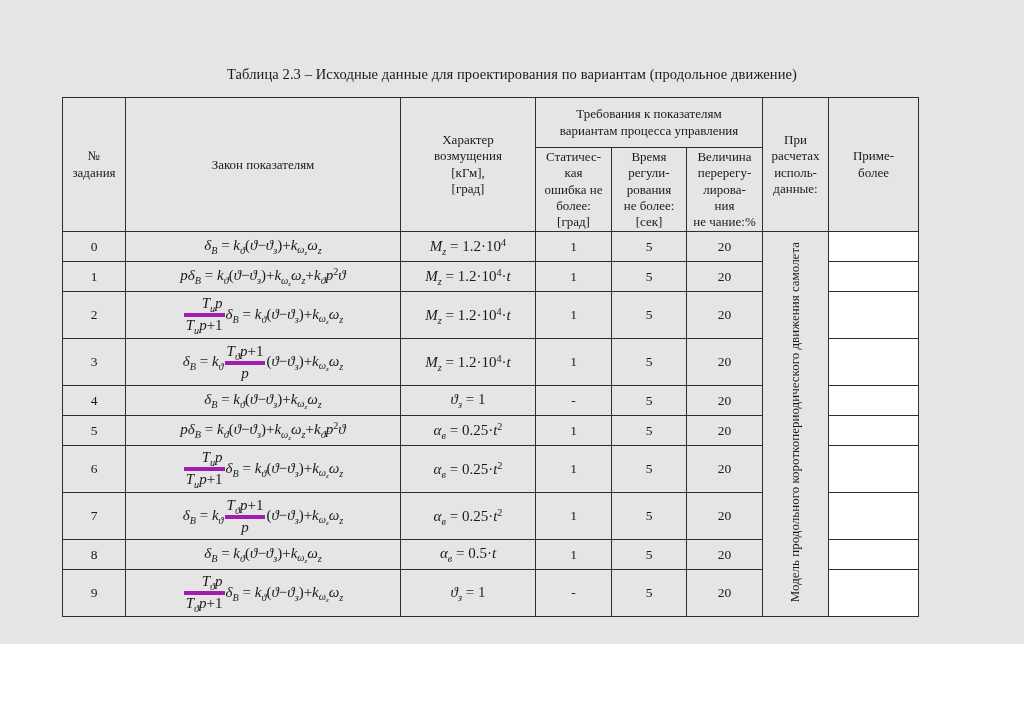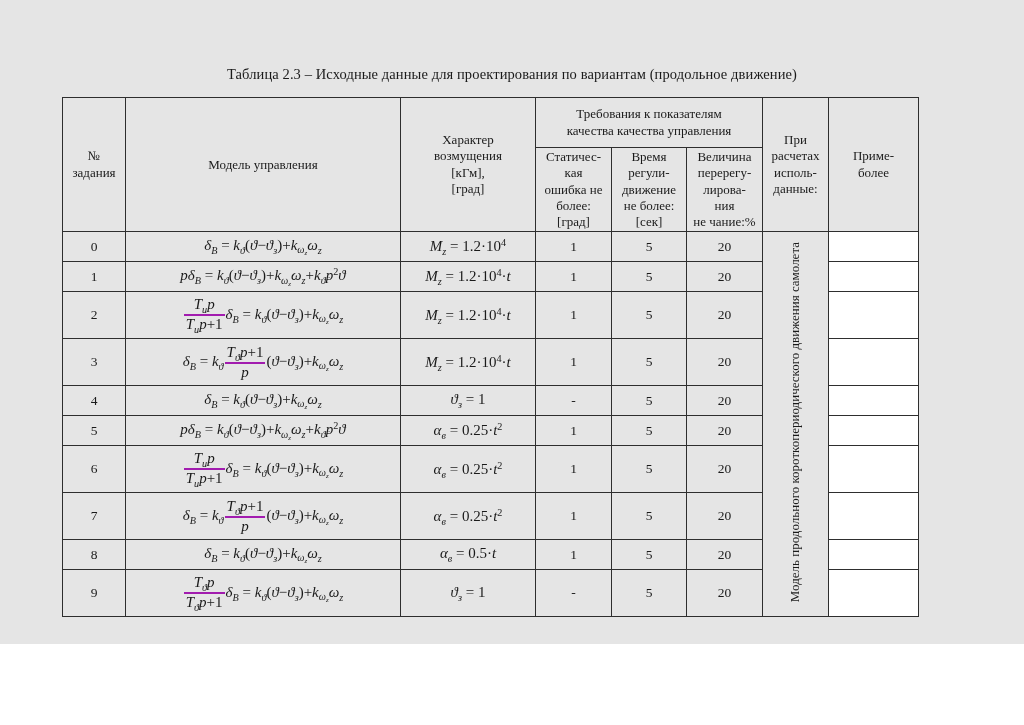--- a/index.html
+++ b/index.html
@@ -15,21 +15,21 @@
   tr.short{height:30px;}
   tr.tall{height:47px;}
   td{font-size:13.5px;}
   td.note-cell{background:#fff;}
   
   .m{font-size:15px;white-space:nowrap;display:inline-block;}
   .it{font-style:italic;}
   .sub{font-size:68%;vertical-align:-0.35em;}
   .sup{font-size:68%;vertical-align:0.5em;}
   .frac{display:inline-block;vertical-align:middle;text-align:center;line-height:1.08;margin:0 1px;}
-  .fn{display:block;border-bottom:2px solid #a21caf;padding:0 2px;}
+  .fn{display:block;border-bottom:4px solid #a21caf;padding:0 2px;text-align:right;}
   .fd{display:block;padding:0 2px;}
   
   .vcell{vertical-align:middle;text-align:center;}
   .vtext{writing-mode:vertical-rl;transform:rotate(180deg);display:inline-block;font-size:13px;line-height:1.55;max-height:370px;text-align:center;}
   .pagenum{position:absolute;top:676px;left:0;width:100%;text-align:center;font-size:13.5px;}
 </style>
 </head>
 <body>
 
 <div class="page">
@@ -43,43 +43,43 @@
       <col style="width:76px">
         <col style="width:75px">
         <col style="width:76px">
       <col style="width:66px">
         <col style="width:90px">
     </colgroup>
     <thead>
       <tr class="h1">
         <th rowspan="2" class="pre">№
 задания</th>
-        <th rowspan="2">Модель управления</th>
+        <th rowspan="2">Закон показателям</th>
         <th rowspan="2" class="pre">Характер
 возмущения
 [кГм],
 [град]</th>
         <th colspan="3" class="pre">Требования к показателям
-качества качества управления</th>
+вариантам процесса управления</th>
         <th rowspan="2" class="pre">При
 расчетах
 исполь-
 данные:</th>
         <th rowspan="2" class="pre">Приме-
 более</th>
       </tr>
       <tr class="h2">
         <th class="pre">Статичес-
 кая
 ошибка не
 более:
 [град]</th>
         <th class="pre">Время
 регули-
-движение
+рования
 не более:
 [сек]</th>
         <th class="pre">Величина
 перерегу-
 лирова-
 ния
 не чание:%</th>
       </tr>
     </thead>
     <tbody id="tbody">

